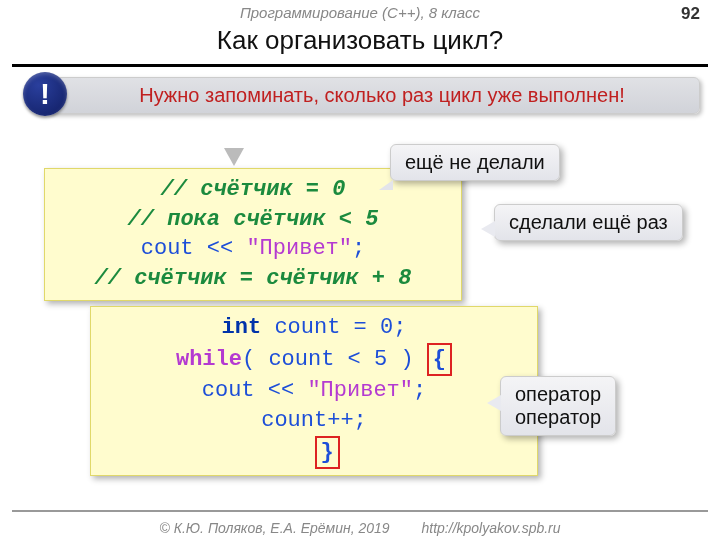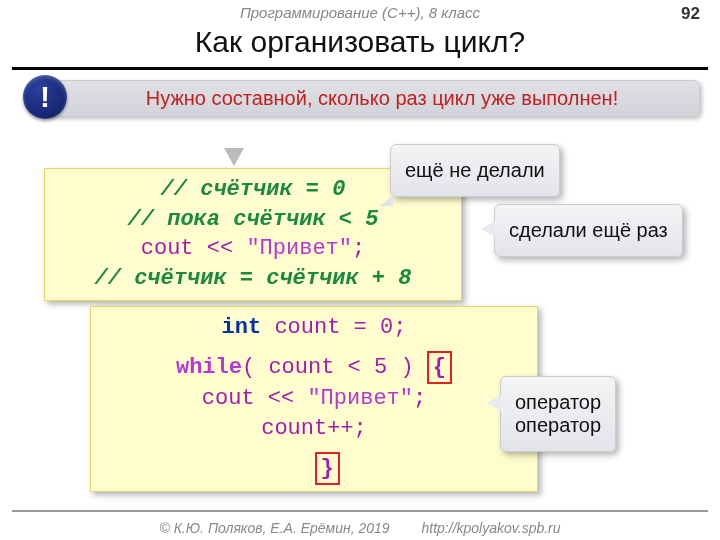--- a/index.html
+++ b/index.html
@@ -17,21 +17,21 @@
     font-size: 15px;
     position: relative;
   }
   .page-num {
     position: absolute; right: 20px; top: 4px;
     font-style: normal; color: #333; font-weight: bold; font-size: 17px;
   }
   .title {
     padding: 2px 16px 8px;
     color: #111;
-    font-size: 30px;
+    font-size: 26px;
     font-weight: normal;
   }
   .rule {
     height: 3px; background: #000; margin: 0 12px 10px;
   }
   .callout {
     margin: 0 20px 0 46px;
     background: linear-gradient(#e0e1e5, #d1d3d9);
     border: 1px solid #ccc;
     border-radius: 6px;
@@ -68,34 +68,34 @@
     font-size: 22px;
     line-height: 1.35;
     padding: 6px 12px;
   }
   .codebox1 { left: 44px; top: 168px; width: 418px; }
   .codebox2 { left: 90px; top: 306px; width: 448px; }
   .comment { color: #1b8a3e; font-style: italic; font-weight: bold; }
   .kw-type { color: #0033aa; font-weight: bold; }
   .kw-ctrl { color: #b43ad1; font-weight: bold; }
   .str { color: #b43ad1; }
-  .plain { color: #a21caf; margin-top: 8px; }
+  .plain { color: #1d4ed8; }
   .redbox {
     display: inline-block;
     border: 2px solid #d22;
     padding: 0 4px;
     font-weight: bold;
   }
   .spk {
     position: absolute;
     background: linear-gradient(#f4f4f6, #e3e4ea);
     border: 1px solid #ccc;
     border-radius: 6px;
     box-shadow: 3px 3px 6px rgba(0,0,0,0.3);
-    padding: 14px 14px;
+    padding: 6px 14px;
     font-size: 20px;
     color: #111;
   }
   .spk .tail {
     position: absolute;
     width: 0; height: 0;
   }
   .spk1 { left: 390px; top: 144px; }
   .spk1 .tail {
     left: -12px; bottom: -10px;
@@ -134,21 +134,21 @@
 <div class="header-bar">
   <span>Программирование (C++), 8 класс</span>
   <span class="page-num">92</span>
 </div>
 
 <div class="title">Как организовать цикл?</div>
 <div class="rule"></div>
 
 <div class="callout">
   <div class="bang">!</div>
-  <span>Нужно составной, сколько раз цикл уже выполнен!</span>
+  <span>Нужно запоминать, сколько раз цикл уже выполнен!</span>
 </div>
 
 <div class="arrow-down"></div>
 
 <div class="codebox codebox1">
   <div><span class="comment">// счётчик = 0</span></div>
   <div><span class="comment">// пока счётчик &lt; 5</span></div>
   <div>
     <span class="plain">  cout &lt;&lt; </span><span class="str">"Привет"</span><span class="plain">;</span>
   </div>

